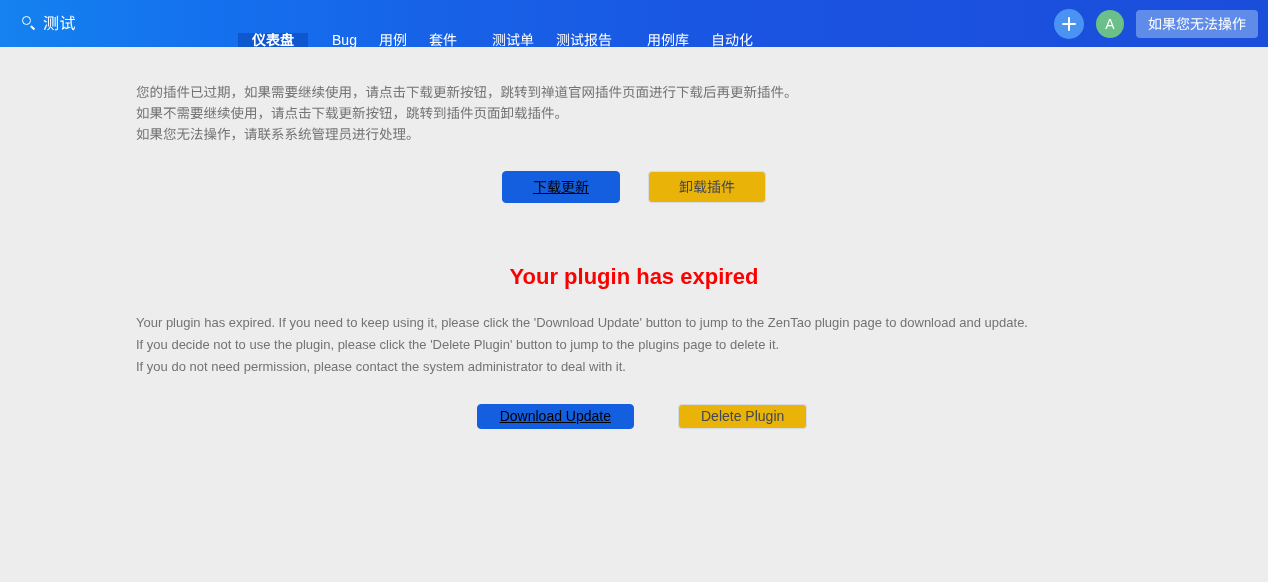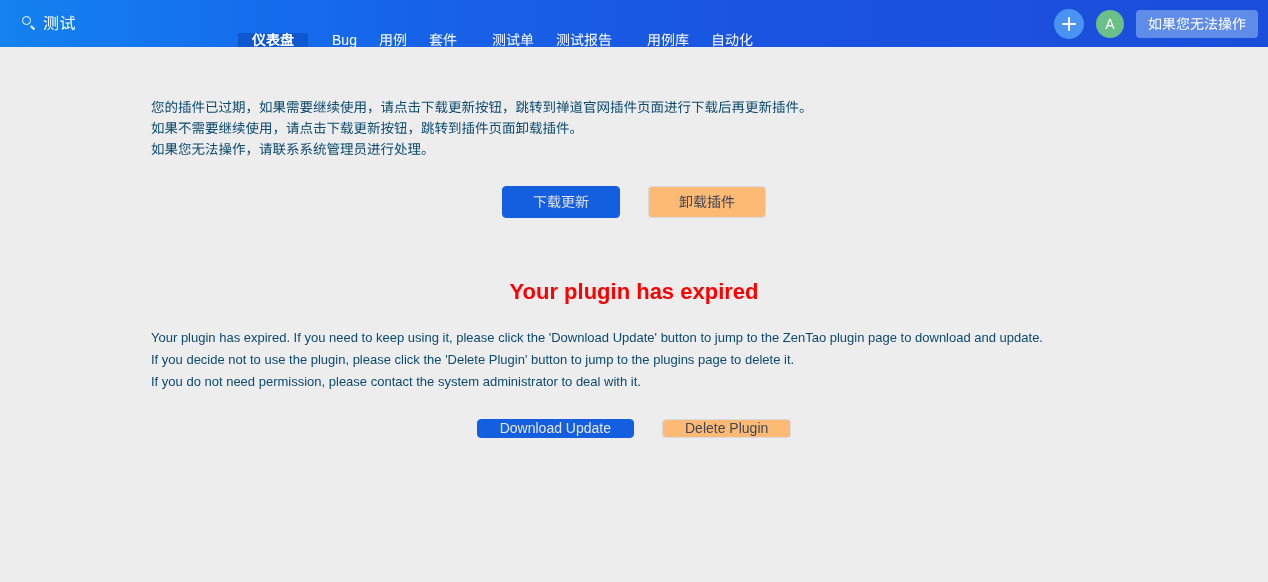--- a/index.html
+++ b/index.html
@@ -174,24 +174,24 @@
     font-size: 21px;
     margin: 0 0 18px 0;
     line-height: 1.3;
   }
   .expire-title.en {
     font-size: 22px;
     margin-bottom: 20px;
   }
 
   .desc {
-    color: #0c4a6e;
+    color: #737373;
     font-size: 13.5px;
     line-height: 21px;
-    margin: 15px;
+    margin: 0;
     padding: 0 2px;
   }
   .desc.en {
     font-size: 13px;
     line-height: 22px;
   }
   .desc p { margin: 0; }
 
   .btn-row {
     display: flex;
@@ -208,29 +208,30 @@
     display: inline-flex;
     align-items: center;
     justify-content: center;
     box-sizing: border-box;
     cursor: pointer;
     white-space: nowrap;
     line-height: 1;
   }
   .btn-primary {
     background: #145fe0;
-    color: #e5e5e5;
+    color: #000000;
     border: 1px solid #145fe0;
+    text-decoration: underline;
   }
   .btn-default {
-    background: #fdba74;
+    background: #eab308;
     color: #404756;
     border: 1px solid #d6dae2;
   }
-  .btn-row.en .btn { height: 19px; }
+  .btn-row.en .btn { height: 25px; margin-left: 16px; }
 </style>
 </head>
 <body>
 
 <div class="header">
 
   <div class="brand">
     <span class="search-glyph"></span>
     <span class="brand-text">测试</span>
   </div>

